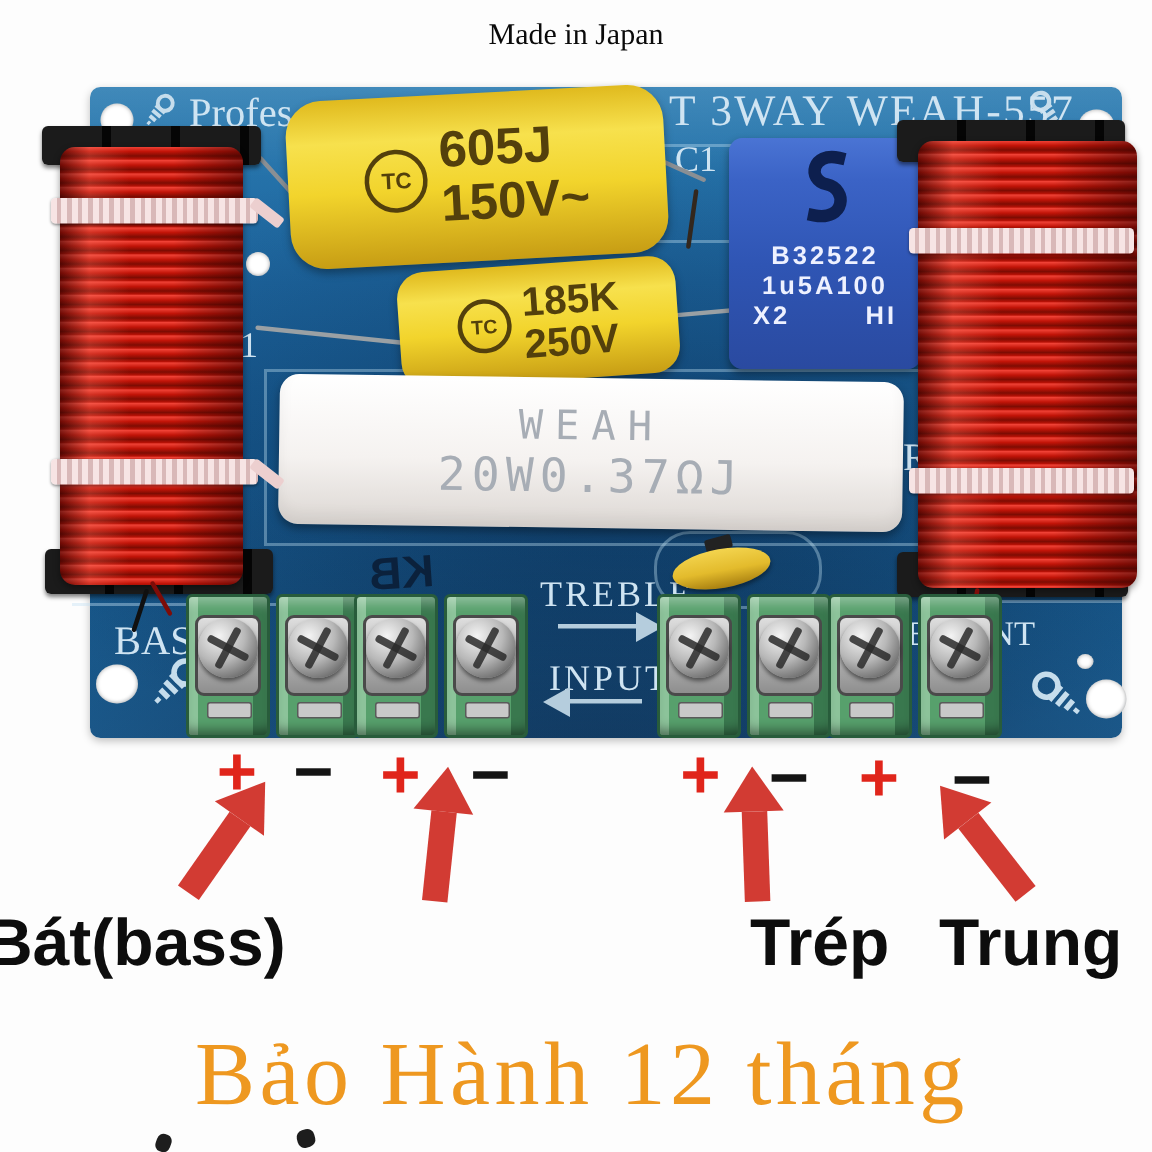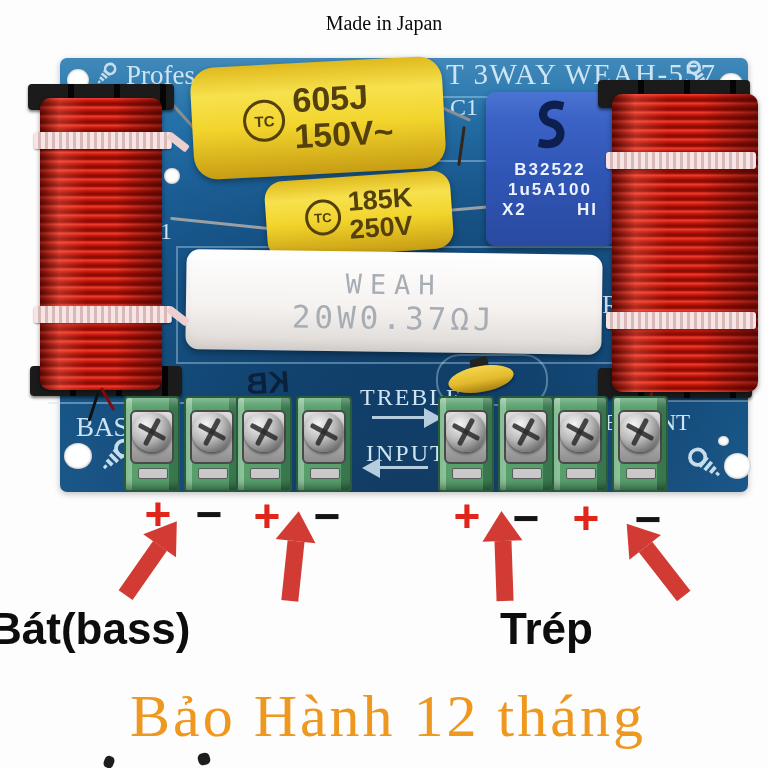--- a/index.html
+++ b/index.html
@@ -287,19 +287,20 @@
       <div class="head"></div>
       <div class="shaft" style="height:60px;"></div>
     </div>
   <div class="abs red-arrow" style="left:635px;top:514px;transform:rotate(-38deg);">
       <div class="head"></div>
       <div class="shaft" style="height:62px;"></div>
     </div>
 
   <div class="abs biglabel" style="left:-10px;top:604px;">Bát(bass)</div>
   <div class="abs biglabel" style="left:452px;top:604px;margin-left:48px;">Trép</div>
+  <div class="abs biglabel" style="left:626px;top:604px;">Trung</div>
 
   <div class="abs warranty" style="left:130px;top:682px;">Bảo Hành 12 tháng</div>
 
   <div class="abs cutmark" style="left:104px;top:756px;width:10px;height:12px;transform:rotate(20deg);"></div>
   <div class="abs cutmark" style="left:198px;top:753px;width:12px;height:12px;transform:rotate(-15deg);"></div>
 
 </div>
 
 </body></html>

